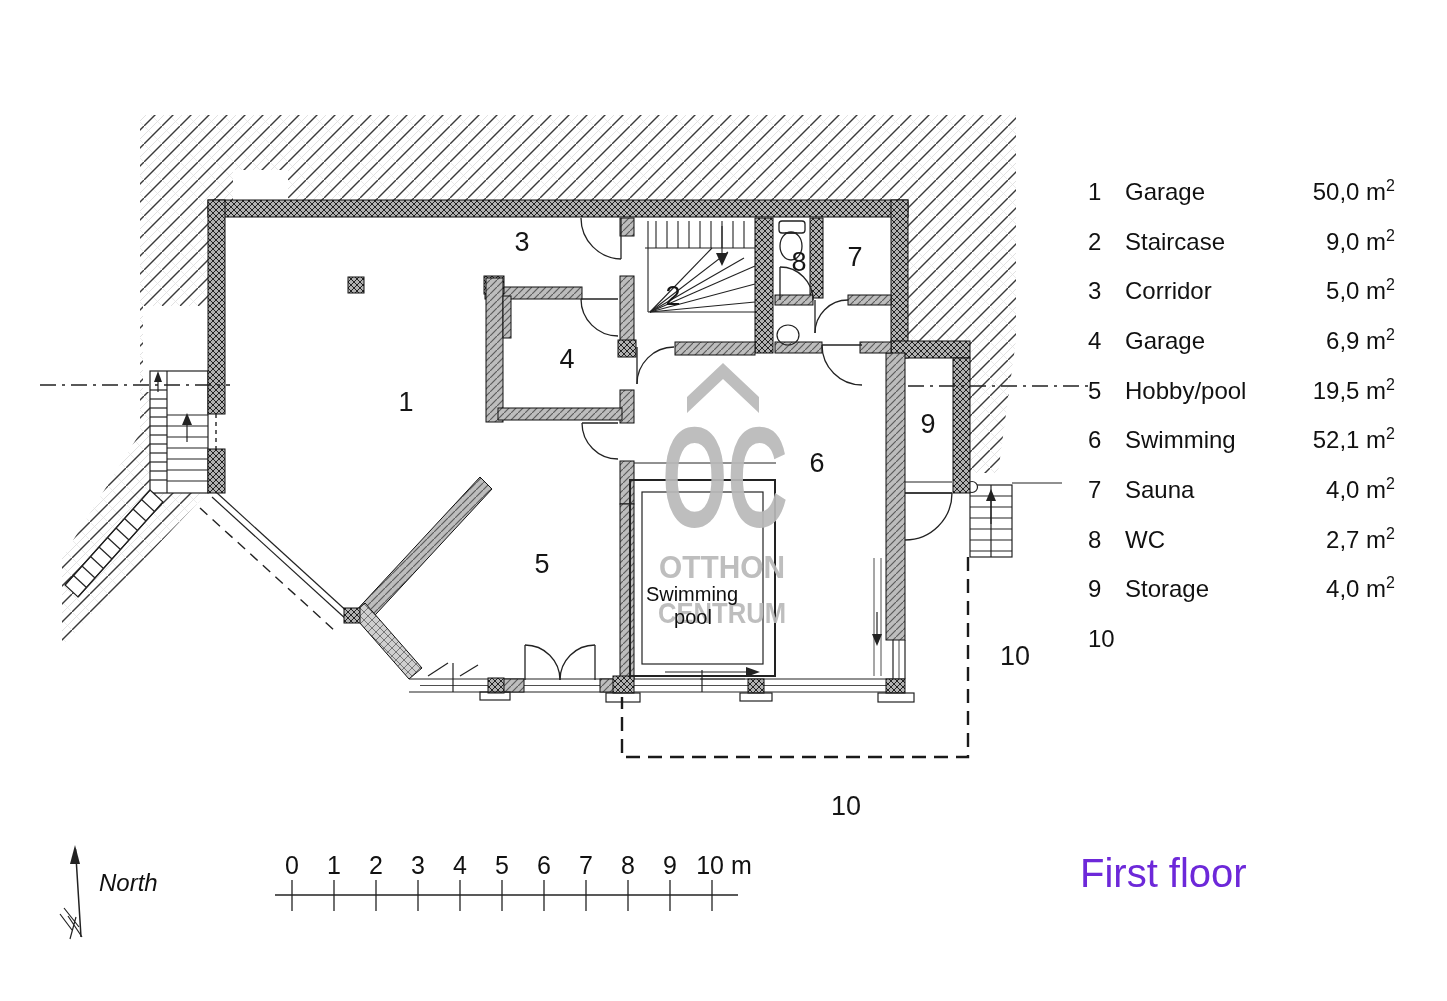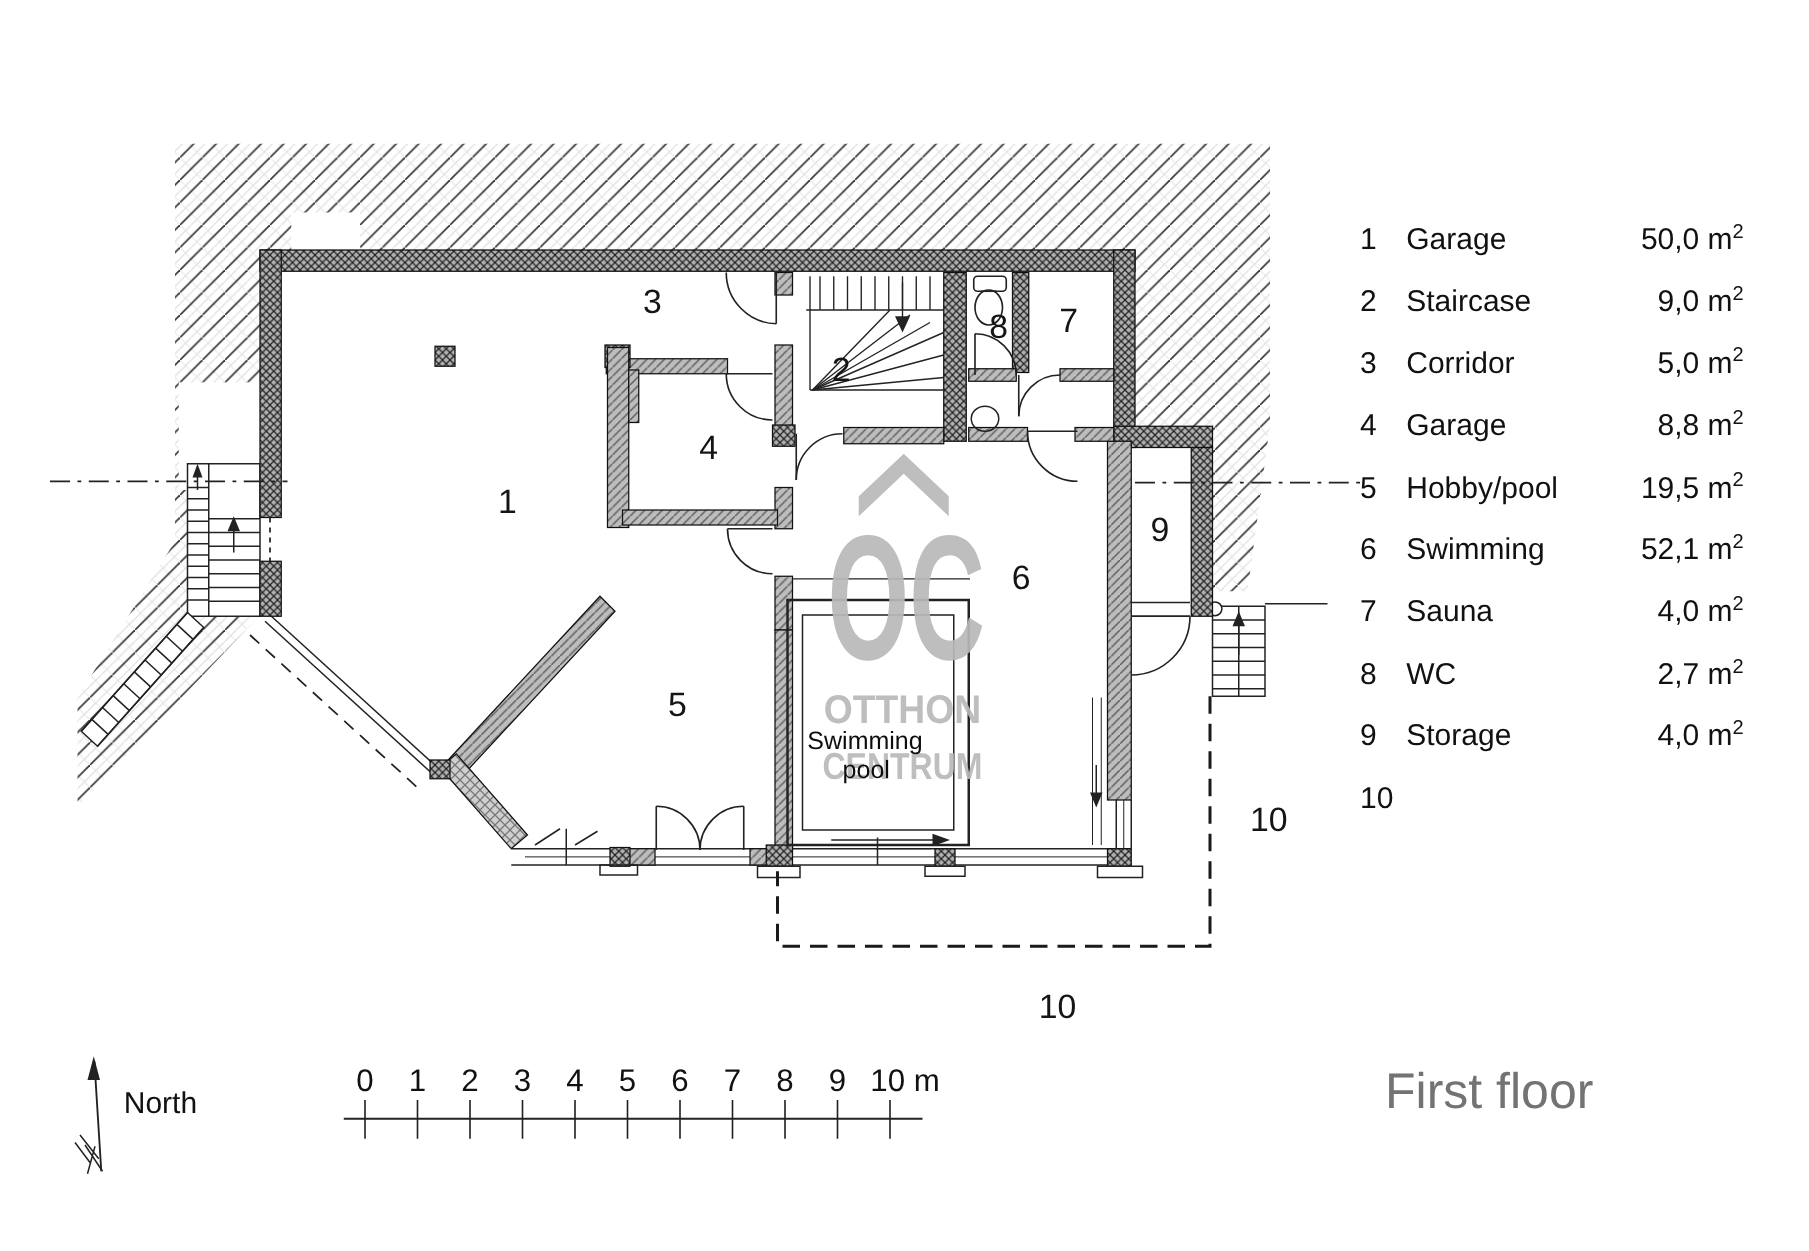--- a/index.html
+++ b/index.html
@@ -9,22 +9,22 @@
   svg{position:absolute;left:0;top:0;}
   .lbl{position:absolute;transform:translate(-50%,-50%);font-size:27px;color:#151515;white-space:nowrap;}
   .pool-lbl{position:absolute;transform:translate(-50%,-50%);font-size:20px;color:#0d0d0d;white-space:nowrap;}
   .legend{position:absolute;left:1088px;top:167px;width:307px;font-size:24px;}
   .lrow{display:flex;align-items:center;height:49.7px;}
   .lnum{width:37px;flex:0 0 37px;}
   .lname{flex:1 1 auto;}
   .larea{margin-left:auto;white-space:nowrap;}
   .larea sup{font-size:16px;line-height:0;}
   .scale-lbl{position:absolute;top:851px;transform:translateX(-50%);font-size:25px;white-space:nowrap;}
-  .north-lbl{position:absolute;left:99px;top:869px;font-size:24px;}
-  .title{position:absolute;left:1080px;top:851px;font-size:40px;color:#737373;margin-left:28px;}
+  .north-lbl{position:absolute;left:99px;top:869px;font-size:24px;font-style:italic;}
+  .title{position:absolute;left:1080px;top:851px;font-size:40px;color:#6d28d9;}
 </style>
 </head>
 <body>
 
 <div class="stage">
 
 <svg width="1447" height="1001" viewBox="0 0 1447 1001">
   <defs>
     <pattern id="gnd" width="18" height="18" patternUnits="userSpaceOnUse">
       <rect width="18" height="18" fill="#ffffff"></rect>
@@ -304,21 +304,21 @@
     <span class="larea"><span>9,0 m</span><sup>2</sup></span>
   </div>
   <div class="lrow">
     <span class="lnum">3</span>
     <span class="lname">Corridor</span>
     <span class="larea"><span>5,0 m</span><sup>2</sup></span>
   </div>
   <div class="lrow">
     <span class="lnum">4</span>
     <span class="lname">Garage</span>
-    <span class="larea"><span>8,8 m</span><sup>2</sup></span>
+    <span class="larea"><span>6,9 m</span><sup>2</sup></span>
   </div>
   <div class="lrow">
     <span class="lnum">5</span>
     <span class="lname">Hobby/pool</span>
     <span class="larea"><span>19,5 m</span><sup>2</sup></span>
   </div>
   <div class="lrow">
     <span class="lnum">6</span>
     <span class="lname">Swimming</span>
     <span class="larea"><span>52,1 m</span><sup>2</sup></span>

